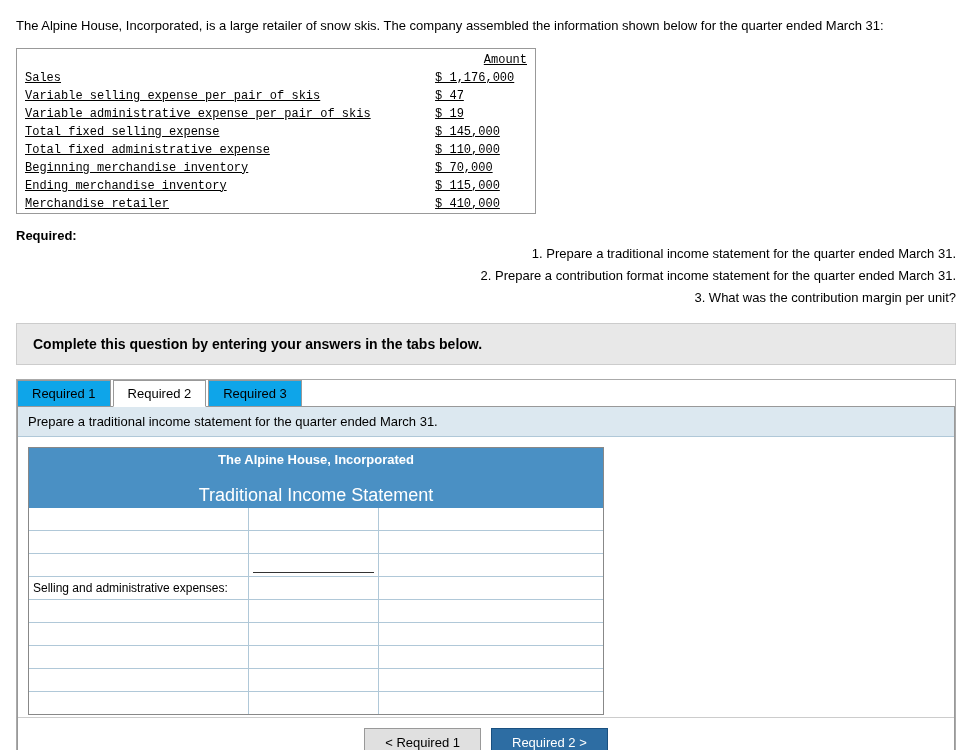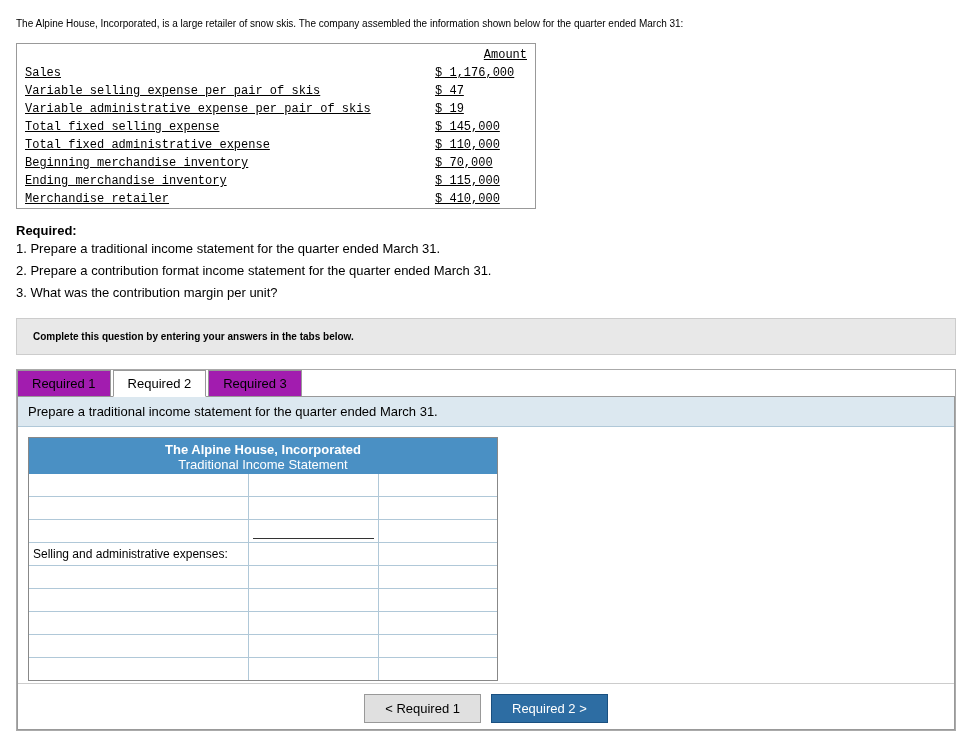--- a/index.html
+++ b/index.html
@@ -7,21 +7,21 @@
       font-family: Arial, sans-serif;
       font-size: 13px;
       background: #fff;
       color: #000;
       padding: 16px;
       width: 972px;
     }
     .intro-text {
       margin-bottom: 12px;
       line-height: 1.5;
-      font-size: 10px;
+      font-size: 13px;
     }
     .data-table {
       border: 1px solid #999;
       margin-bottom: 14px;
       width: 520px;
     }
     .data-table table {
       width: 100%;
       border-collapse: collapse;
       text-decoration: underline;
@@ -41,40 +41,41 @@
     }
     .required-label {
       font-weight: bold;
       margin-bottom: 0;
       font-size: 13px;
     }
     .required-list {
       margin-bottom: 14px;
       line-height: 1.7;
       font-size: 13px;
+      text-align: right;
     }
     .complete-box {
       background: #e8e8e8;
       border: 1px solid #ccc;
       padding: 12px 16px;
       margin-bottom: 14px;
       font-weight: bold;
-      font-size: 10px;
+      font-size: 14px;
     }
     .tabs-row {
       display: flex;
       border-bottom: 1px solid #999;
       margin-bottom: 0;
     }
     .tab {
       border: 1px solid #999;
       border-bottom: none;
       padding: 5px 14px;
       cursor: pointer;
-      background: #a21caf;
+      background: #0ea5e9;
       font-size: 13px;
       margin-right: 2px;
     }
     .tab.active {
       background: #fff;
       border-bottom: 1px solid #fff;
       margin-bottom: -1px;
       z-index: 1;
     }
     .tab-content {
@@ -84,38 +85,38 @@
       margin-bottom: 0;
     }
     .tab-instruction {
       background: #dce8f0;
       padding: 7px 10px;
       font-size: 13px;
       margin-bottom: 0;
       border-bottom: 1px solid #b0c8d8;
     }
     .income-statement-container {
-      width: 470px;
+      width: 576px;
       border: 1px solid #888;
       margin: 0;
     }
     .is-header {
       background: #4a90c4;
       color: #fff;
       text-align: center;
       padding: 4px 0 2px 0;
     }
     .is-header .title1 {
       font-weight: bold;
       font-size: 13px;
     }
     .is-header .title2 {
-      font-size: 13px;
+      font-size: 18px;
       font-weight: normal;
-      margin-top: 0;
+      margin-top: 18px;
     }
     .is-body {
       background: #fff;
     }
     .is-row {
       display: flex;
       border-top: 1px solid #b0c8d8;
     }
     .is-row:first-child {
       border-top: none;

